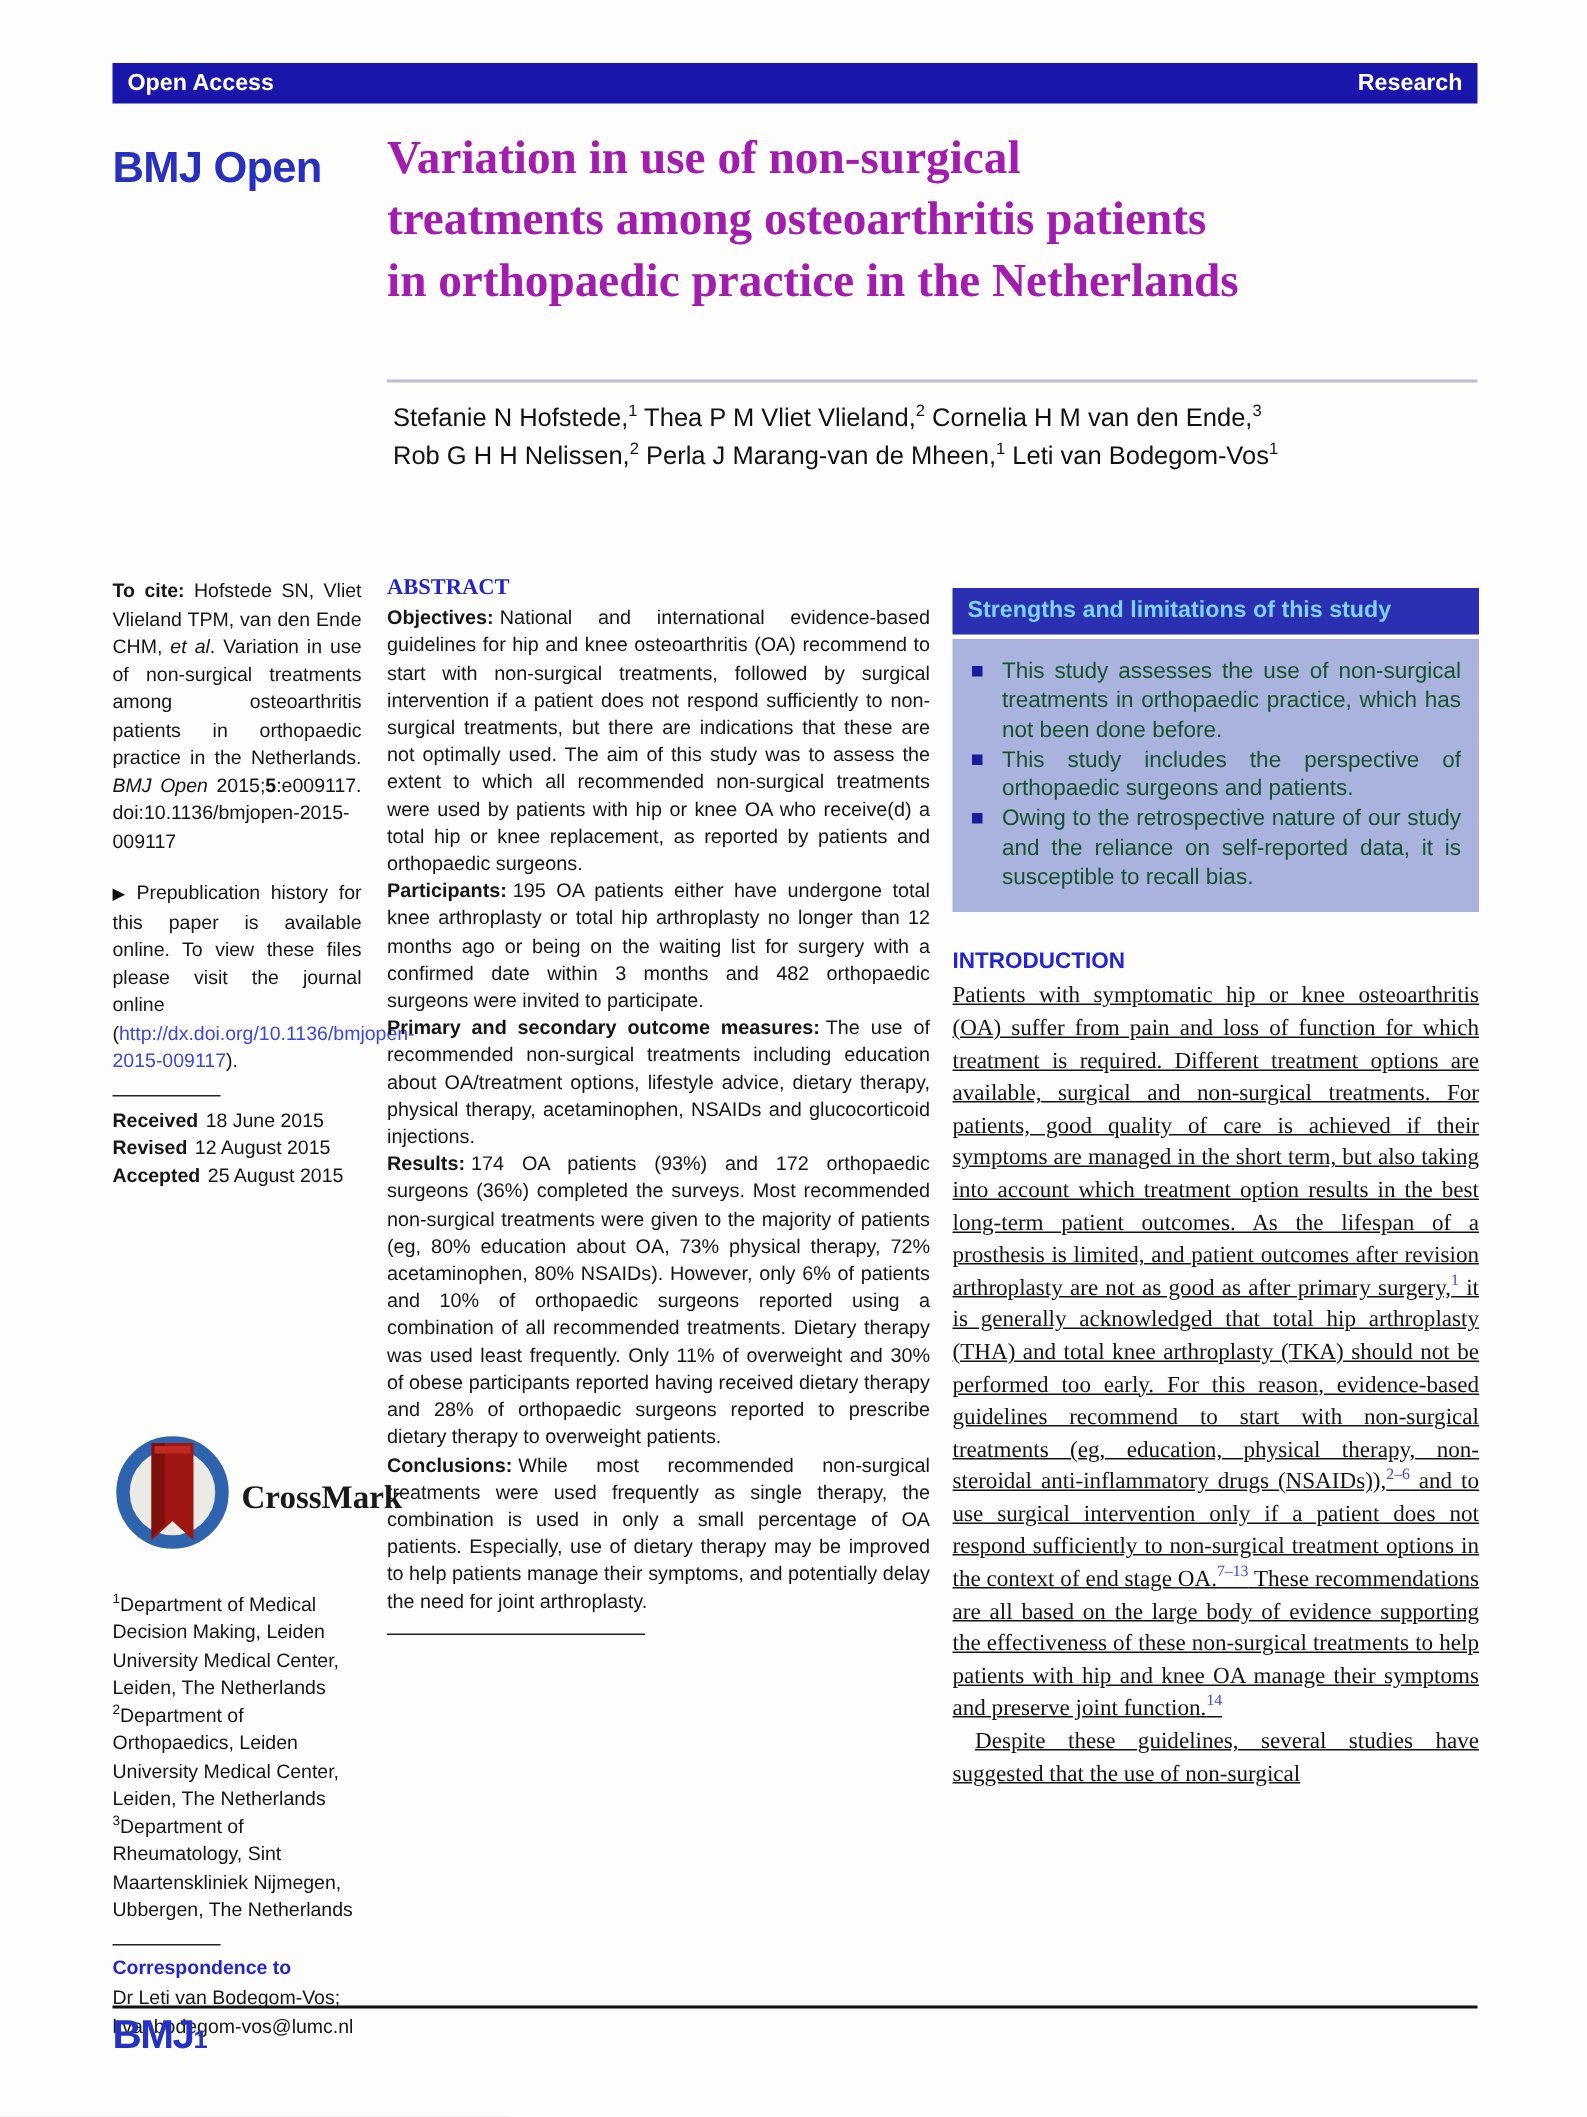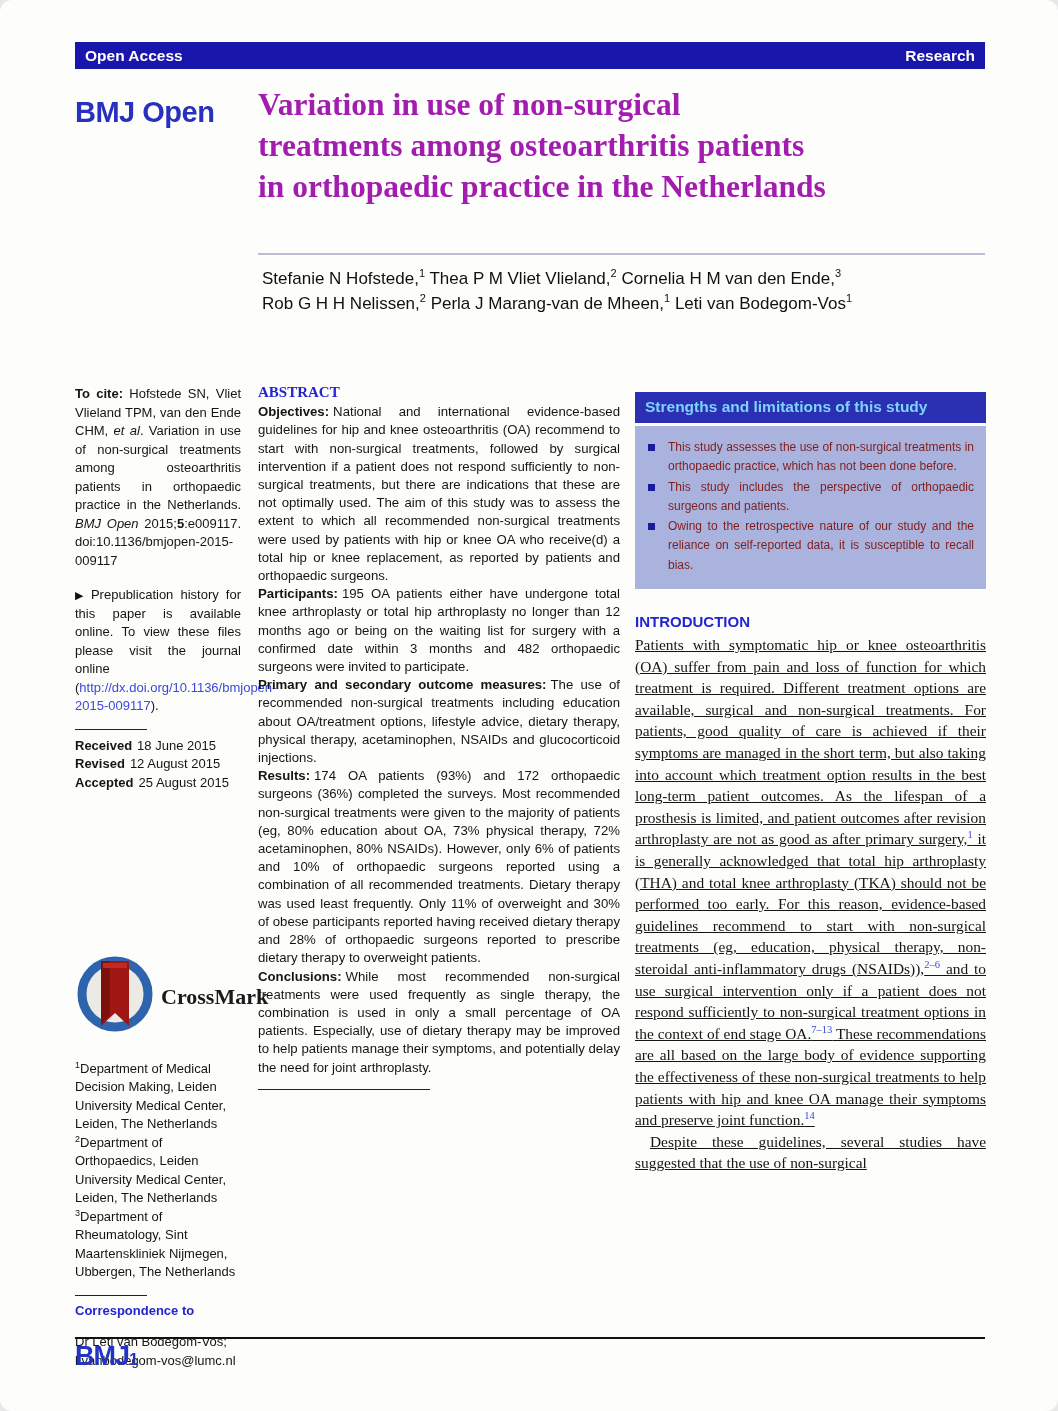--- a/index.html
+++ b/index.html
@@ -1,17 +1,17 @@
 <!DOCTYPE html>
 <html><head>
 <meta charset="utf-8">
 <style>
   html,body{margin:0;padding:0;background:#e8e8e8;}
   .page{position:relative;width:1058px;height:1411px;background:#fdfdfb;margin:0 auto;
-        font-family:"Liberation Sans",sans-serif;color:#151515;overflow:hidden;border-radius:12px;}
+        font-family:"Liberation Sans",sans-serif;color:#151515;overflow:hidden;}
 
   
   .topbar{position:absolute;left:75px;top:42px;width:910px;height:27px;background:#1b16ab;
           color:#fff;font-size:15.5px;font-weight:bold;display:flex;align-items:center;
           justify-content:space-between;padding:0 10px;box-sizing:border-box;}
 
   
   .journal-logo{position:absolute;left:75px;top:96px;font-size:29px;font-weight:800;
                 color:#2730bf;letter-spacing:-.5px;}
   .title{position:absolute;left:258px;top:84px;width:740px;margin:0;
@@ -39,37 +39,37 @@
   .prepub{margin:16px 0 0 0;text-align:justify;}
   .arrow{color:#111;font-size:11px;margin-right:4px;}
   .srule{width:72px;border-top:1.5px solid #222;margin-top:13px;}
   .dates{margin-top:7px;}
   .date-row b{margin-right:5px;}
   .crossmark{margin-top:156px;display:flex;align-items:center;font-weight:bold;}
   .cm-text{font-family:"Liberation Serif",serif;font-size:22px;color:#1a1a1a;margin-left:4px;}
   .affil{margin:14px 0 0 0;}
   .affil sup{font-size:9px;}
   .corr{margin-top:6px;}
-  .corr-head{color:#2225cf;font-weight:bold;margin-bottom:13px;}
+  .corr-head{color:#2225cf;font-weight:bold;margin-bottom:2px;}
 
   
   .abs-head{margin:0 0 2px 0;font-size:15px;color:#2225cf;font-weight:bold;
             font-family:Liberation Serif, serif;}
   .absec{margin:0;text-align:justify;}
   .absec .lab{font-weight:bold;margin-right:4px;}
   .endrule{width:172px;border-top:1.5px solid #222;margin-top:12px;}
 
   
   .strengths{width:351px;}
   .s-head{background:#2b30b3;color:#7dd3fc;font-weight:bold;font-size:15.5px;
           padding:6px 10px 7px 10px;}
   .s-body{background:#aab3dd;margin-top:3px;padding:12px 12px 14px 10px;}
   .s-body ul{margin:0;padding:0;list-style:none;}
   .s-body li{position:relative;padding-left:23px;text-align:justify;
-             font-size:12px;line-height:19.3px;color:#7f1d1d;}
+             font-size:15px;line-height:19.3px;color:#14532d;}
   .s-body li + li{margin-top:1px;}
   .bullet{position:absolute;left:3px;top:6px;width:7px;height:7px;background:#181c9c;}
 
   
   .intro-head{margin:24px 0 4px 0;font-size:15px;color:#2225cf;font-weight:bold;
               font-family:"Liberation Sans",sans-serif;}
   .intro-p{margin:0;font-family:"Liberation Serif",serif;font-size:15.4px;line-height:21.6px;
            text-align:justify;color:#141414;text-decoration:underline;}
   .intro-p.indent{text-indent:15px;}
   .intro-p sup{font-size:10.5px;}

